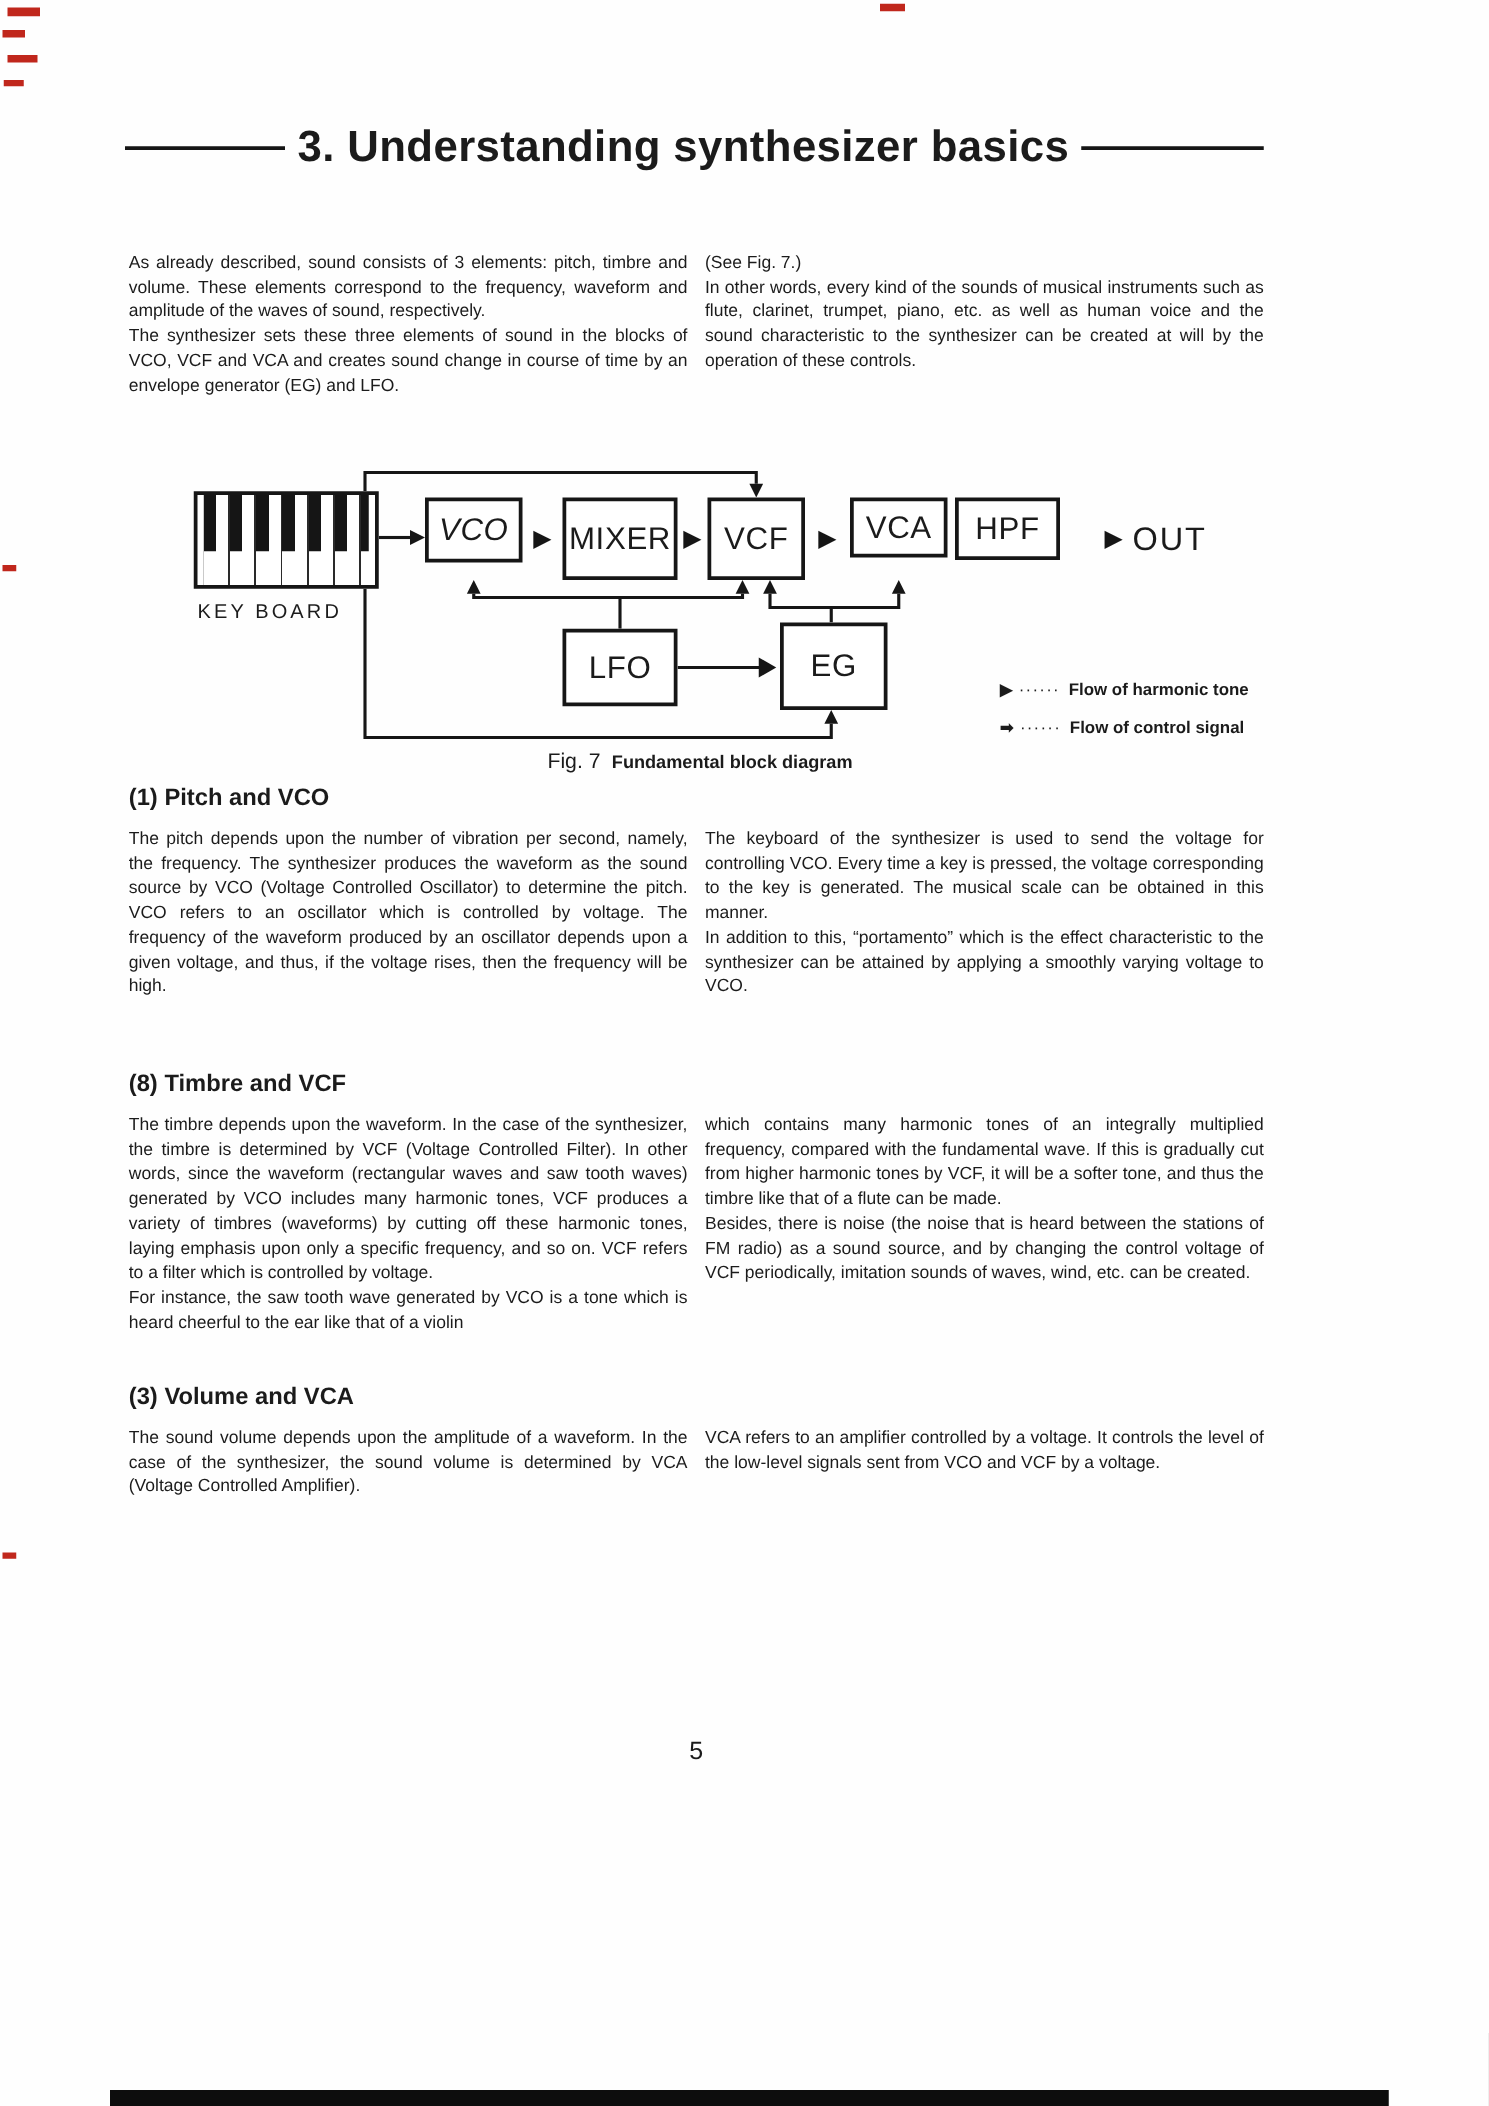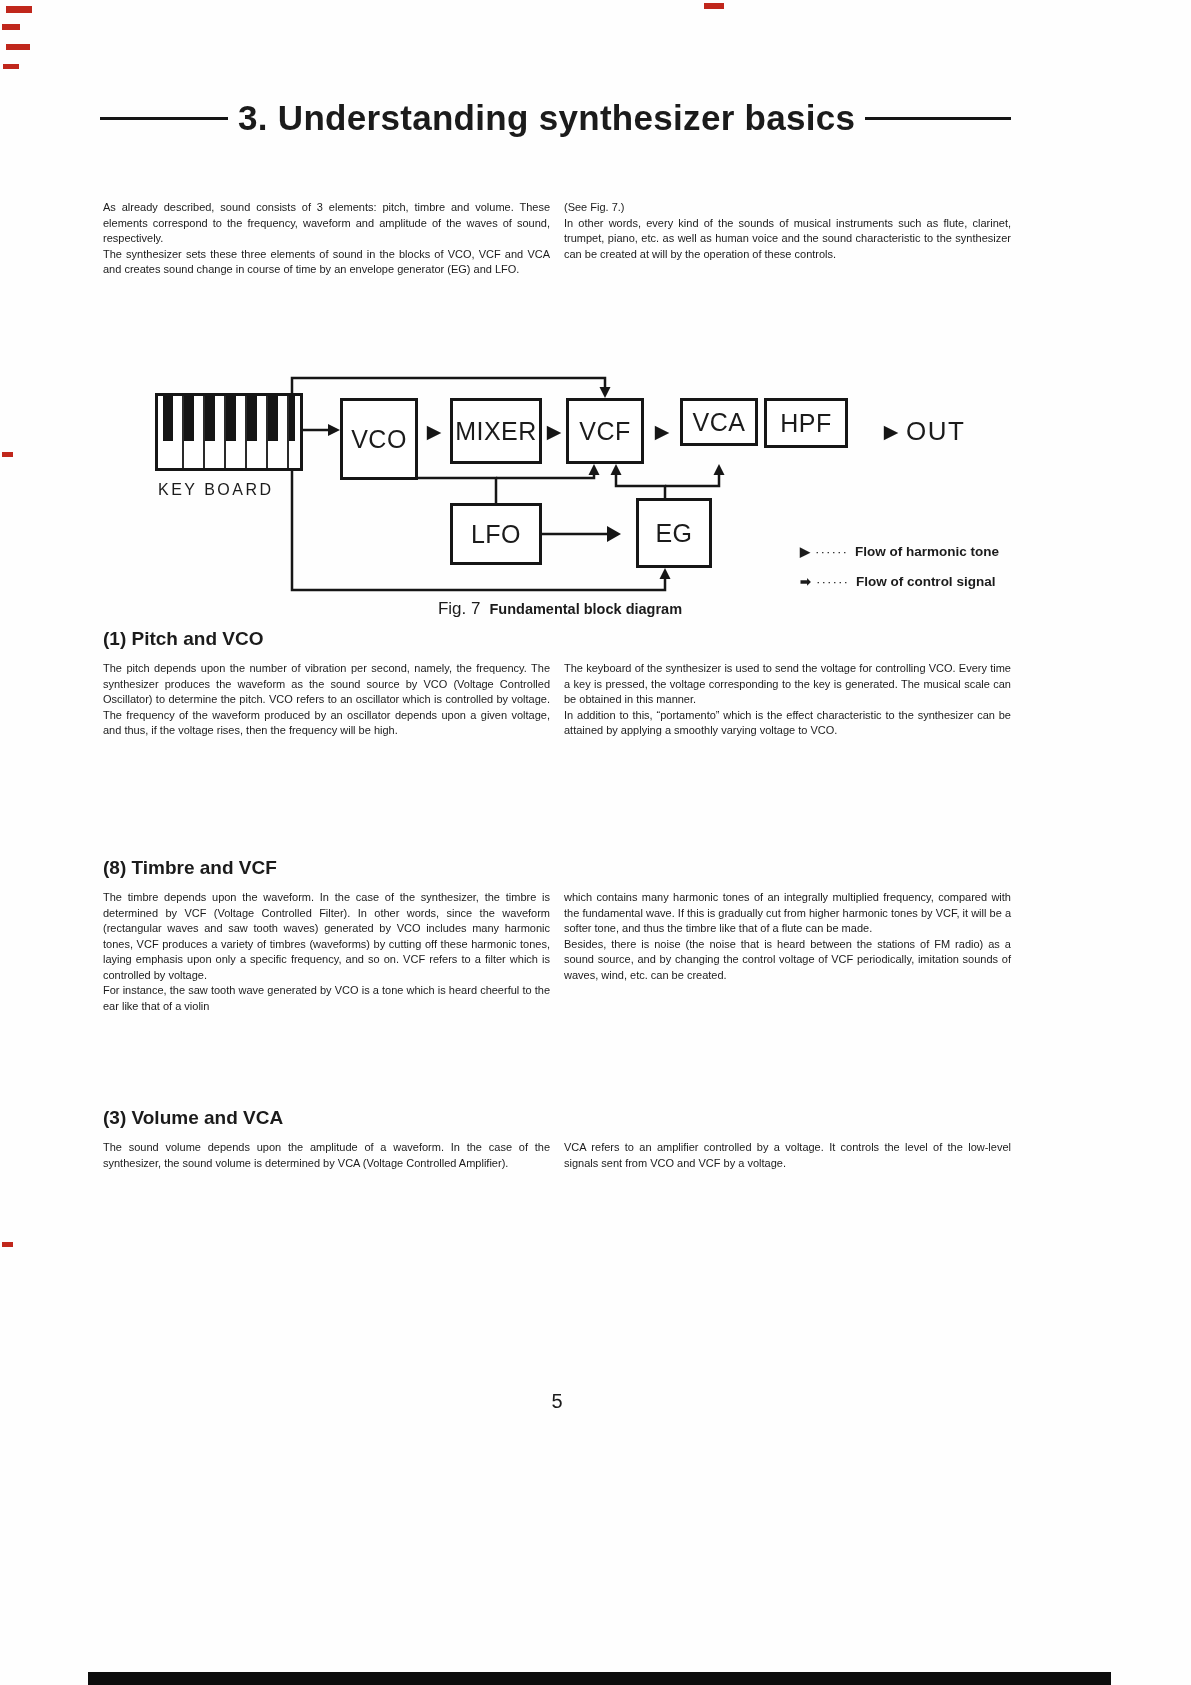--- a/index.html
+++ b/index.html
@@ -18,21 +18,21 @@
   
   .title-row { position:absolute; left:100px; right:180px; top:98px; display:flex; align-items:center; }
   .title-rule { height:3px; background:#151515; }
   .title-rule.left { width:128px; flex:none; }
   .title-rule.right { flex:1; }
   .title-row h1 { margin:0 10px; font-size:35px; font-weight:700; letter-spacing:0.3px; white-space:nowrap; }
 
   
   .block { position:absolute; left:103px; width:908px; }
   .cols { display:grid; grid-template-columns:447px 447px; column-gap:14px; }
-  .cols p { margin:0; font-size:11px; line-height:1.41; text-align:justify; }
+  .cols p { margin:0; font-size:14px; line-height:1.41; text-align:justify; }
   h2.sec-head { margin:0 0 11px 0; font-size:19px; font-weight:700; }
 
   
   .diagram { position:absolute; left:100px; top:368px; width:1010px; height:262px; }
   .diagram svg.wires { position:absolute; left:0; top:0; width:100%; height:100%; }
   .blk {
     position:absolute; border:3px solid #161616; background:#fff;
     display:flex; align-items:center; justify-content:center;
     font-size:25px; letter-spacing:0.5px;
   }
@@ -122,34 +122,34 @@
         <polygon points="521,166 507,158 507,174"></polygon>
       </g>
     </svg>
 
     <div class="keyboard">
       <div class="keys"></div>
       <div class="splits"></div>
     </div>
     <div class="kb-label">KEY BOARD</div>
 
-    <div class="blk" style="left:240px;top:30px;width:78px;height:82px;">VCO</div>
+    <div class="blk" style="left:240px;top:30px;width:78px;height:52px;font-style:italic;">VCO</div>
     <span class="chain-arrow" style="left:318px;width:32px;">▶</span>
     <div class="blk" style="left:350px;top:30px;width:92px;height:66px;">MIXER</div>
     <span class="chain-arrow" style="left:442px;width:24px;">▶</span>
     <div class="blk" style="left:466px;top:30px;width:78px;height:66px;">VCF</div>
     <span class="chain-arrow" style="left:544px;width:36px;">▶</span>
     <div class="blk" style="left:580px;top:30px;width:78px;height:48px;">VCA</div>
     <span class="chain-arrow" style="left:658px;width:34px;">▶</span>
     <div class="blk" style="left:664px;top:30px;width:84px;height:50px;">HPF</div>
     <span class="chain-arrow" style="left:776px;width:30px;">▶</span>
     <div class="out-label">OUT</div>
 
     <div class="blk" style="left:350px;top:135px;width:92px;height:62px;">LFO</div>
-    <div class="blk" style="left:536px;top:130px;width:76px;height:70px;">EG</div>
+    <div class="blk" style="left:524px;top:130px;width:86px;height:70px;">EG</div>
 
     <div class="legend-item" style="left:700px;top:176px;">
       <span class="lg-icon">▶</span>
       <span class="lg-dots">······</span>
       <span>Flow of harmonic tone</span>
     </div>
     <div class="legend-item" style="left:700px;top:206px;">
       <span class="lg-icon">➡</span>
       <span class="lg-dots">······</span>
       <span>Flow of control signal</span>

